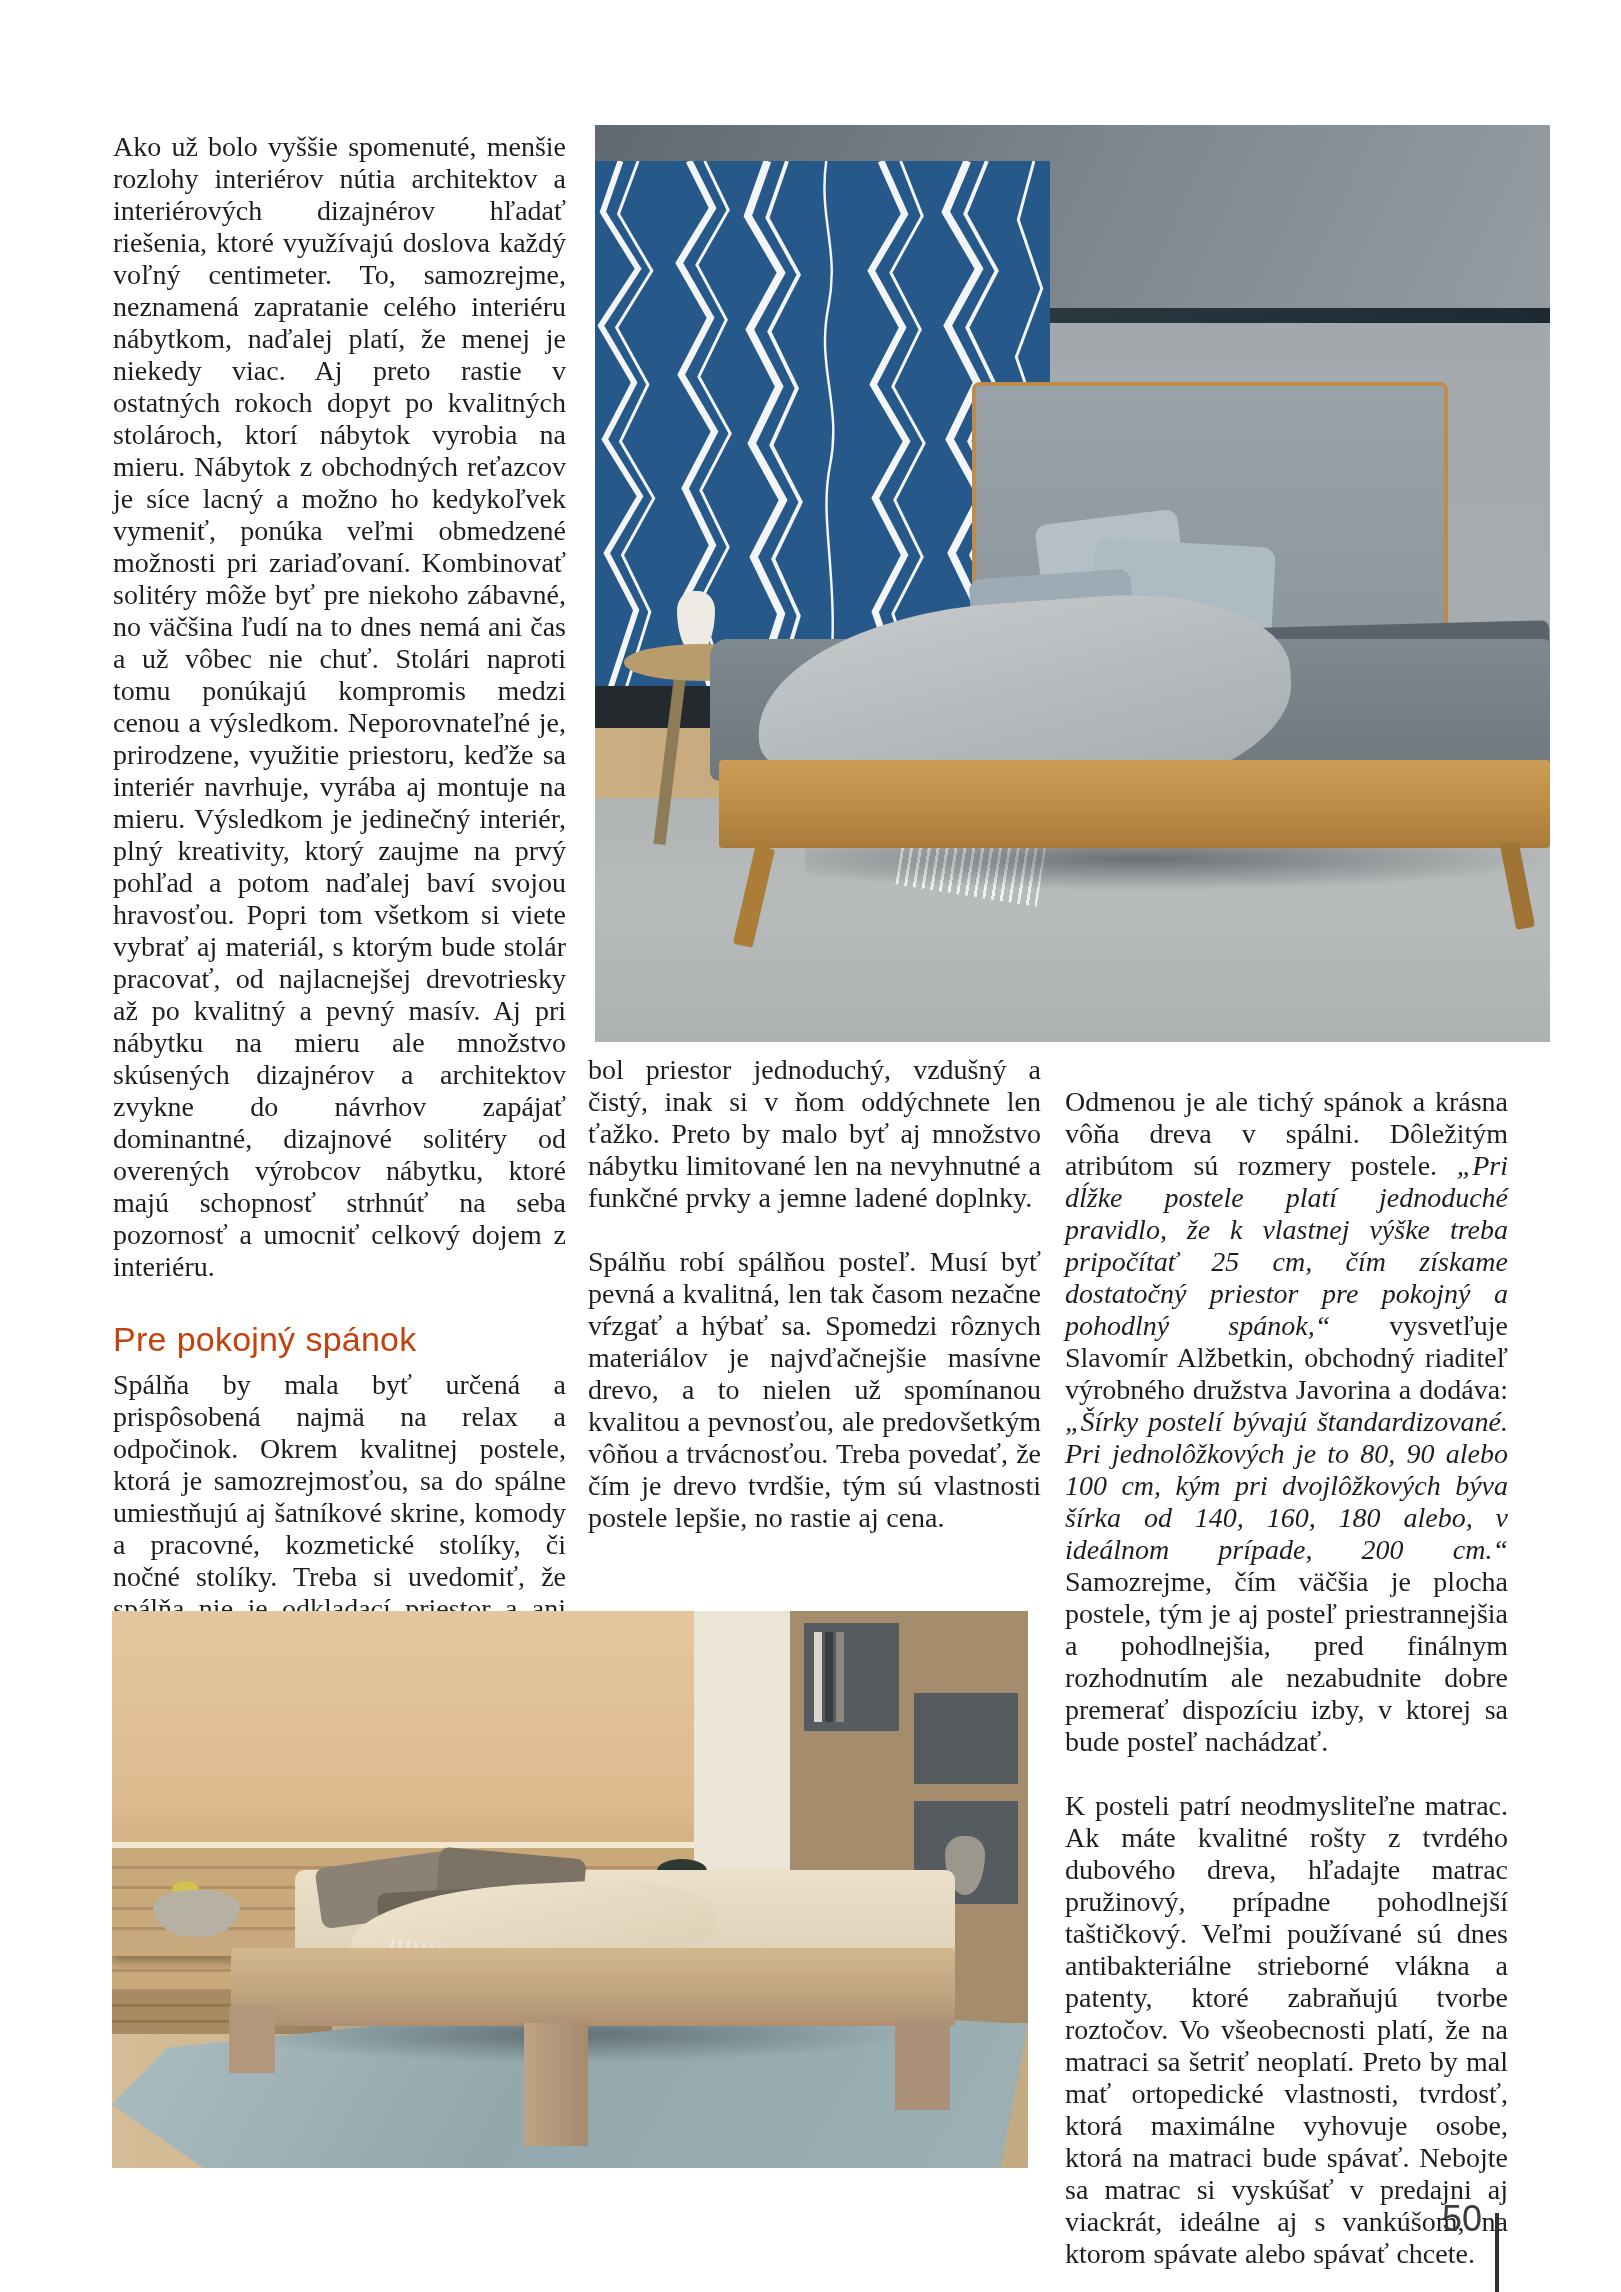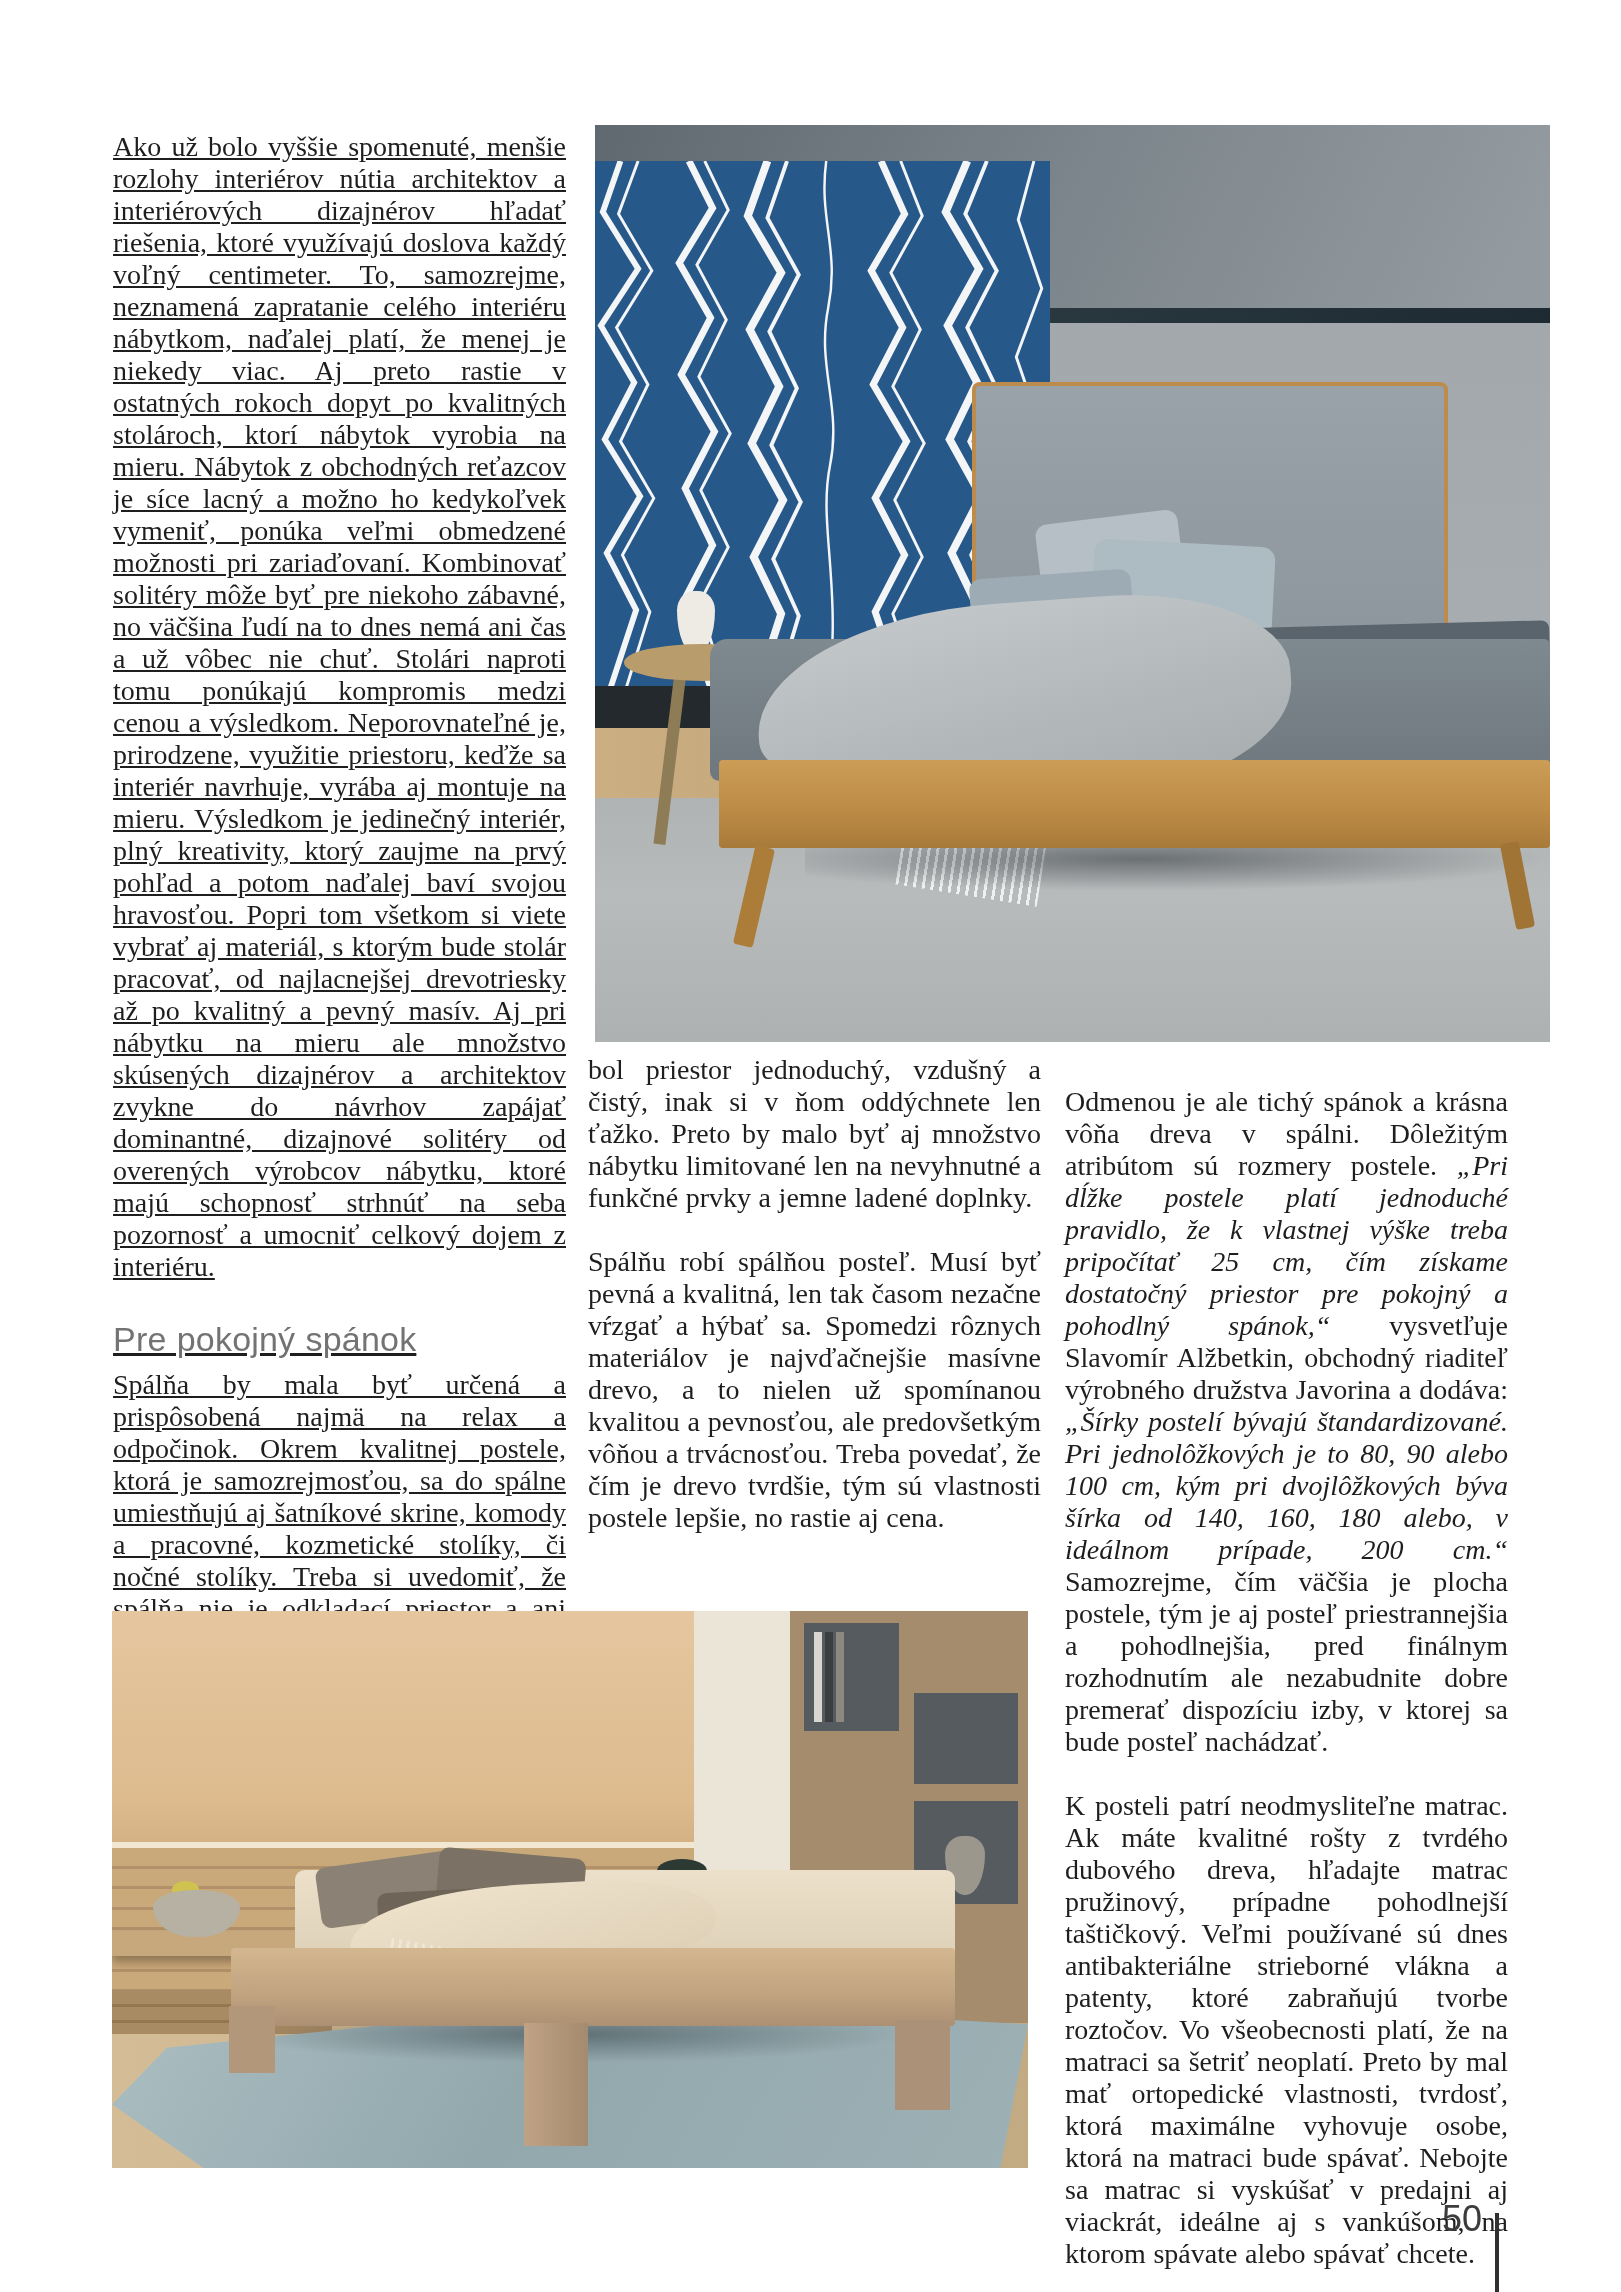--- a/index.html
+++ b/index.html
@@ -6,26 +6,26 @@
   .page{
     position:relative;width:1621px;height:2293px;margin:0 auto;
     background:#ffffff;overflow:hidden;
     font-family:"Liberation Serif","DejaVu Serif",serif;color:#1e1e1e;
   }
   
   .col{position:absolute;text-align:justify;font-size:28px;line-height:32px;
        hyphens:auto;-webkit-hyphens:auto;word-spacing:.02em;}
   .col p{margin:0;}
   .col p + p{margin-top:32px;}
-  .col1{left:113px;top:131px;width:453px;text-decoration:underline;}
+  .col1{left:113px;top:131px;width:453px;}
   .col2{left:588px;top:1054px;width:453px;}
   .col3{left:1065px;top:1086px;width:443px;}
   .heading{
     font-family:"Liberation Sans","DejaVu Sans",sans-serif;
-    font-weight:400;color:#737373;font-size:34px;line-height:39px;
+    font-weight:400;color:#c2410c;font-size:34px;line-height:39px;
     margin:37px 0 9.8px 0;letter-spacing:0.2px;text-align:left;
   }
   .it{font-style:italic;}
   
   .pageno{
     position:absolute;left:1404px;top:2199px;width:78px;text-align:right;
     font-family:"Liberation Sans","DejaVu Sans",sans-serif;
     font-size:36px;line-height:39px;color:#3c3c3c;
   }
   .page-rule{position:absolute;left:1495px;top:2213px;width:3.9px;height:79px;background:#303030;}

